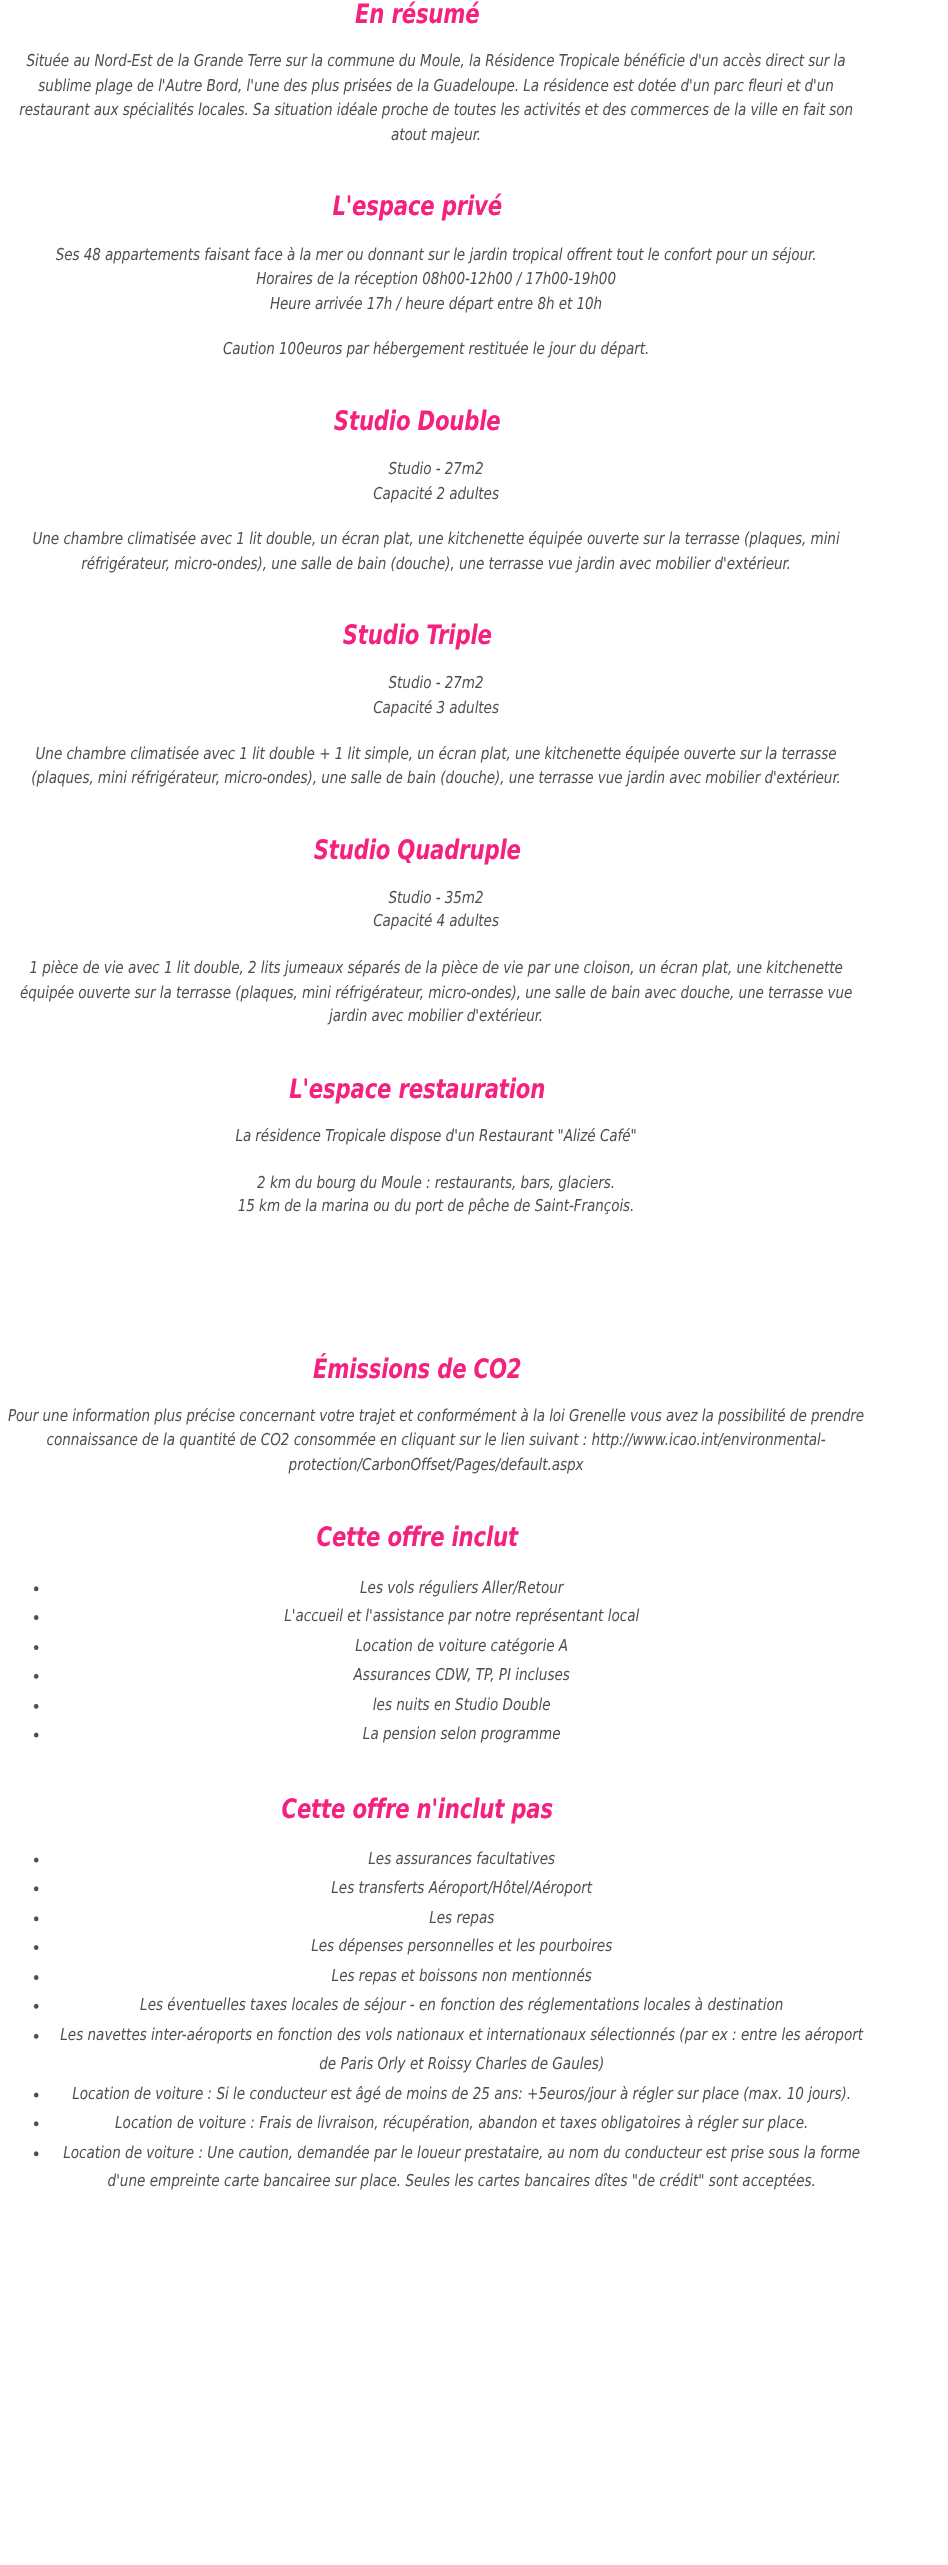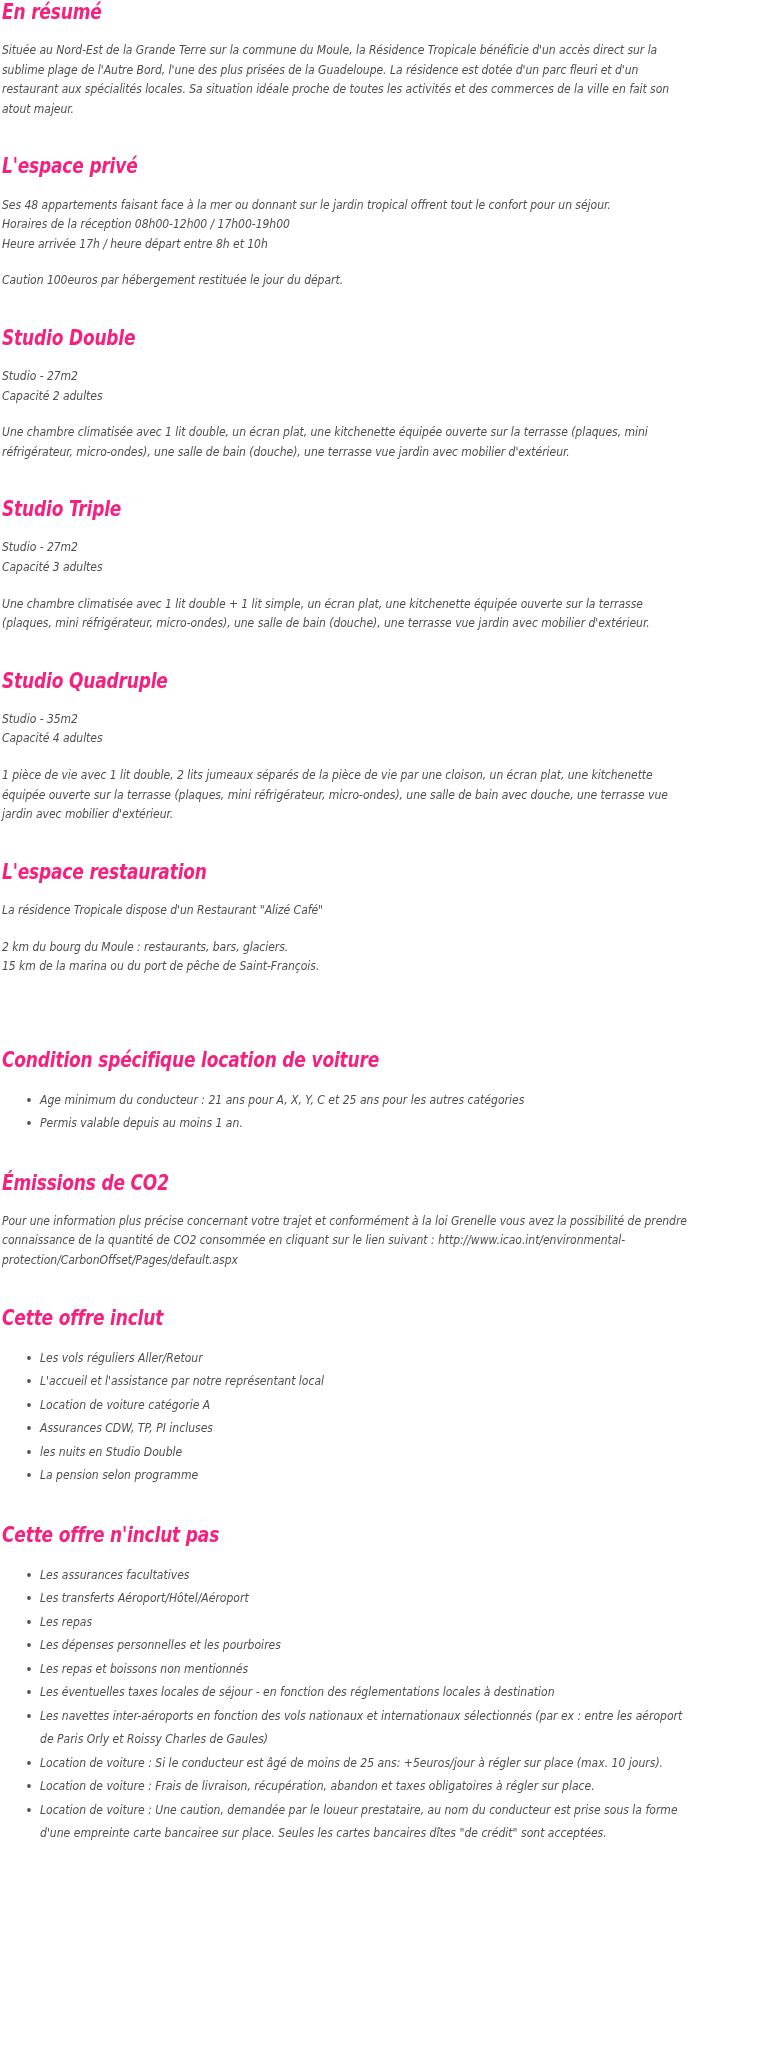--- a/index.html
+++ b/index.html
@@ -28,20 +28,21 @@
     letter-spacing: -0.2px;
     margin: 0;
     padding: 0;
     line-height: 1.12;
     transform: scaleX(0.88);
     transform-origin: left center;
   }
   .block {
     margin: 0;
     padding: 0;
+    text-align: center;
   }
   .gap-after-title { height: 16px; }
   .gap-section { height: 36px; }
   .gap-para { height: 17px; }
   p.body-text,
   div.body-line {
     font-size: 13.1px;
     line-height: 19.6px;
     margin: 0;
     padding: 0;
@@ -142,28 +143,20 @@
     <div class="gap-para"></div>
     <div class="body-line">2 km du bourg du Moule : restaurants, bars, glaciers.</div>
     <div class="body-line">15 km de la marina ou du port de pêche de Saint-François.</div>
   </section>
 
   <div class="gap-section"></div>
 
 
   <div class="gap-section"></div>
 
-  <section class="block">
-    <h2 class="section-title">Condition spécifique location de voiture</h2>
-    <div class="gap-after-title"></div>
-    <ul class="bullets">
-      <li>Age minimum du conducteur : 21 ans pour A, X, Y, C et 25 ans pour les autres catégories</li>
-      <li>Permis valable depuis au moins 1 an.</li>
-    </ul>
-  </section>
 
   <div class="gap-section"></div>
 
   <section class="block">
     <h2 class="section-title">Émissions de CO2</h2>
     <div class="gap-after-title"></div>
     <p class="body-text">Pour une information plus précise concernant votre trajet et conformément à la loi Grenelle vous avez la possibilité de prendre connaissance de la quantité de CO2 consommée en cliquant sur le lien suivant : http://www.icao.int/environmental-protection/CarbonOffset/Pages/default.aspx</p>
   </section>
 
   <div class="gap-section"></div>

